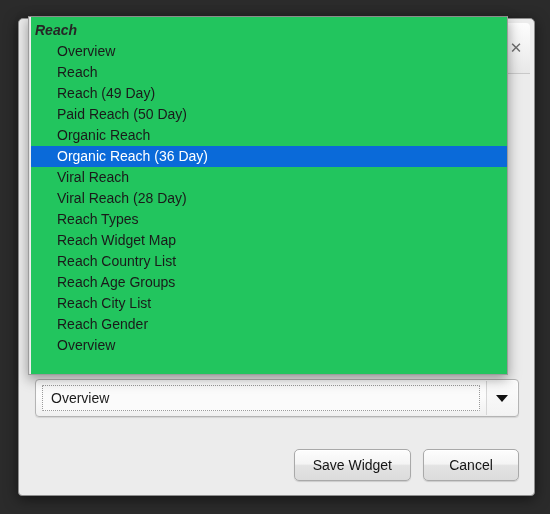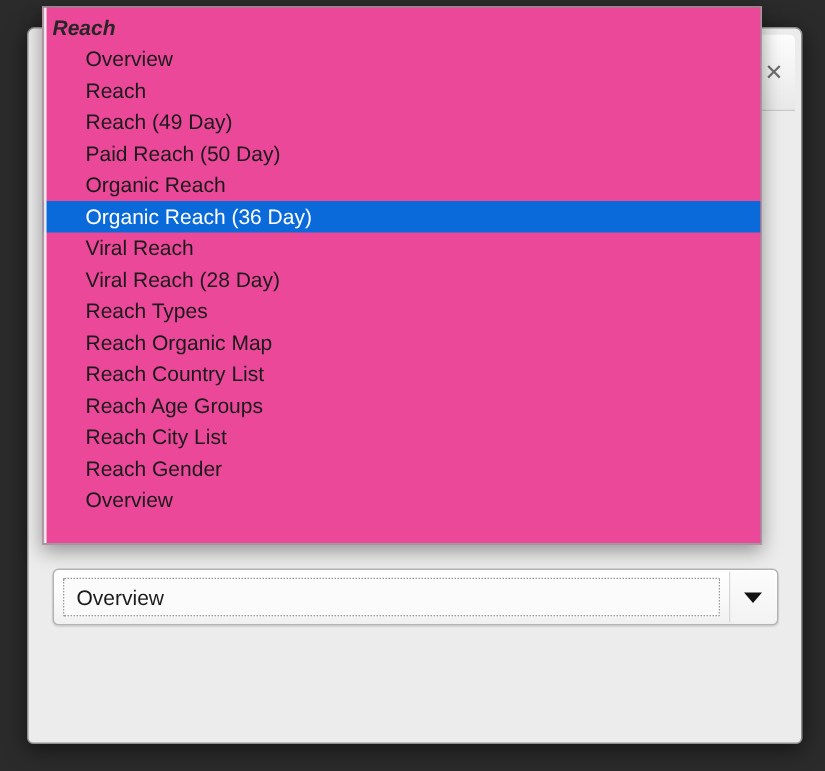--- a/index.html
+++ b/index.html
@@ -155,24 +155,24 @@
     box-shadow: 0 1px 1px rgba(0,0,0,0.14), inset 0 1px 0 rgba(255,255,255,0.9);
     cursor: default;
     font-family: "Liberation Sans", sans-serif;
     white-space: nowrap;
   }
 
   
   #popup-list {
     position: absolute;
     left: 28px;
-    top: 4px;
+    top: 16px;
     width: 480px;
     height: 359px;
-    background: #ec4899;
+    background: #22c55e;
     border: 1px solid #9c9c9c;
     border-top-color: #8c8c8c;
     box-shadow: 0 4px 12px rgba(0,0,0,0.38);
     overflow: hidden;
     box-sizing: border-box;
     z-index: 40;
   }
   .popup-inner {
     padding: 3px 0 0 0;
   }
@@ -224,36 +224,40 @@
       <div id="select-control">
         <div id="select-value-box">
           <span id="select-value">Overview</span>
         </div>
         <div id="select-arrow-btn">
           <span class="caret-down"></span>
         </div>
       </div>
     </div>
 
+    <div id="button-bar">
+      <button class="aqua-button">Save Widget</button>
+      <button class="aqua-button">Cancel</button>
+    </div>
 
   </div>
 
   <div id="popup-list">
     <div class="popup-inner" id="popup-inner">
         <div class="menu-group-header">Reach</div>
         <div class="menu-item">Overview</div>
         <div class="menu-item">Reach</div>
         <div class="menu-item">Reach (49 Day)</div>
         <div class="menu-item">Paid Reach (50 Day)</div>
         <div class="menu-item">Organic Reach</div>
         <div class="menu-item selected">Organic Reach (36 Day)</div>
         <div class="menu-item">Viral Reach</div>
         <div class="menu-item">Viral Reach (28 Day)</div>
         <div class="menu-item">Reach Types</div>
-        <div class="menu-item">Reach Organic Map</div>
+        <div class="menu-item">Reach Widget Map</div>
         <div class="menu-item">Reach Country List</div>
         <div class="menu-item">Reach Age Groups</div>
         <div class="menu-item">Reach City List</div>
         <div class="menu-item">Reach Gender</div>
         <div class="menu-item">Overview</div>
       </div>
   </div>
 
 </div>
 

